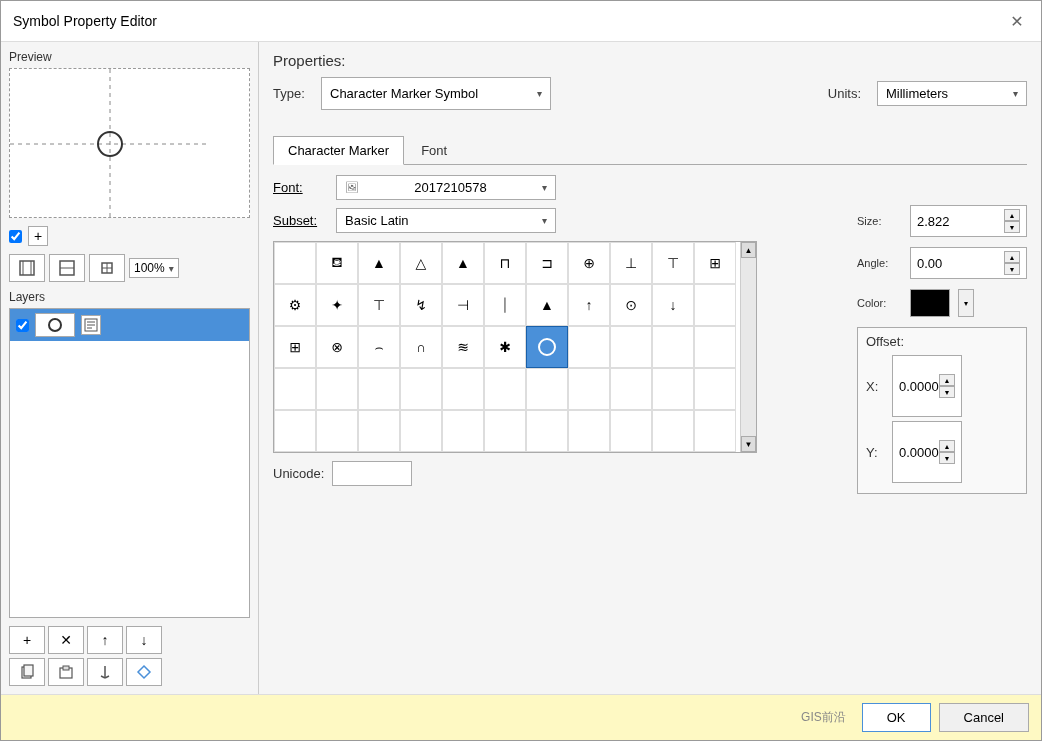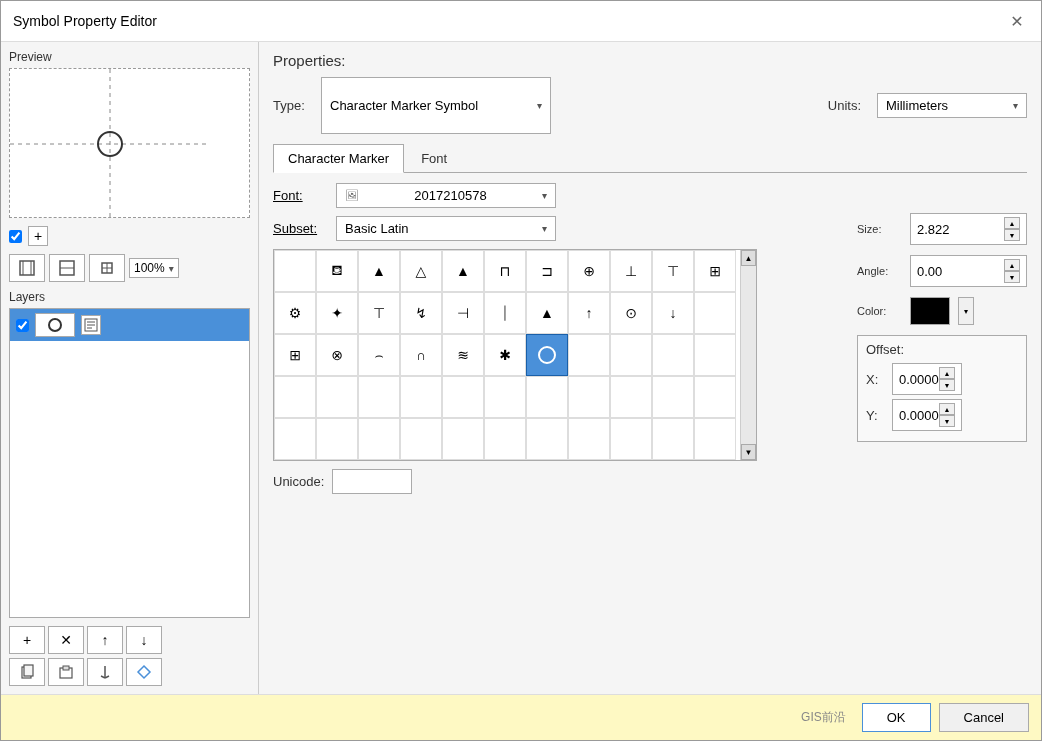--- a/index.html
+++ b/index.html
@@ -192,29 +192,29 @@
     }
     .props-label {
       font-size: 15px;
       color: #333;
       margin-bottom: 8px;
     }
     .type-row {
       display: flex;
       align-items: center;
       gap: 8px;
-      margin-bottom: 10px;
+      margin-bottom: 26px;
     }
     .type-label { font-size: 13px; color: #333; min-width: 40px; }
     .type-select {
       display: flex;
       align-items: center;
       border: 1px solid #aaa;
       background: #fff;
-      padding: 20px 8px;
+      padding: 8px 8px;
       cursor: pointer;
       font-size: 13px;
       min-width: 230px;
       justify-content: space-between;
     }
     .units-label { font-size: 13px; color: #333; margin-left: auto; margin-right: 8px; }
     .units-select {
       display: flex;
       align-items: center;
       border: 1px solid #aaa;
@@ -396,21 +396,21 @@
       align-items: center;
       gap: 6px;
       margin-bottom: 4px;
     }
     .offset-label { font-size: 13px; color: #333; min-width: 20px; }
     .offset-input {
       display: flex;
       align-items: center;
       border: 1px solid #aaa;
       background: #fff;
-      padding: 3px 6px;
+      padding: 18px 6px;
       font-size: 13px;
       width: 70px;
       justify-content: space-between;
     }
     
     .dialog-footer {
       display: flex;
       justify-content: flex-end;
       align-items: center;
       padding: 8px 12px;

